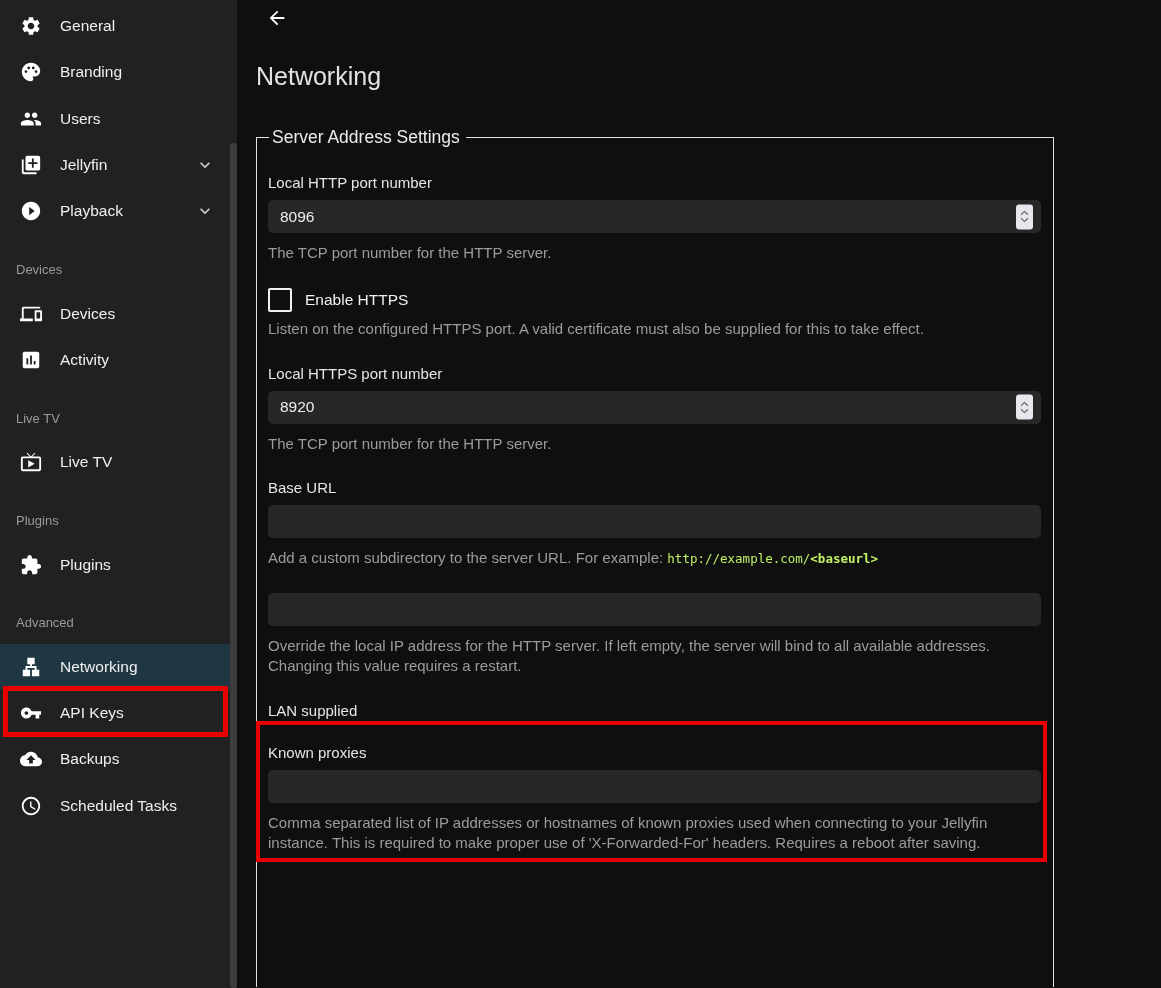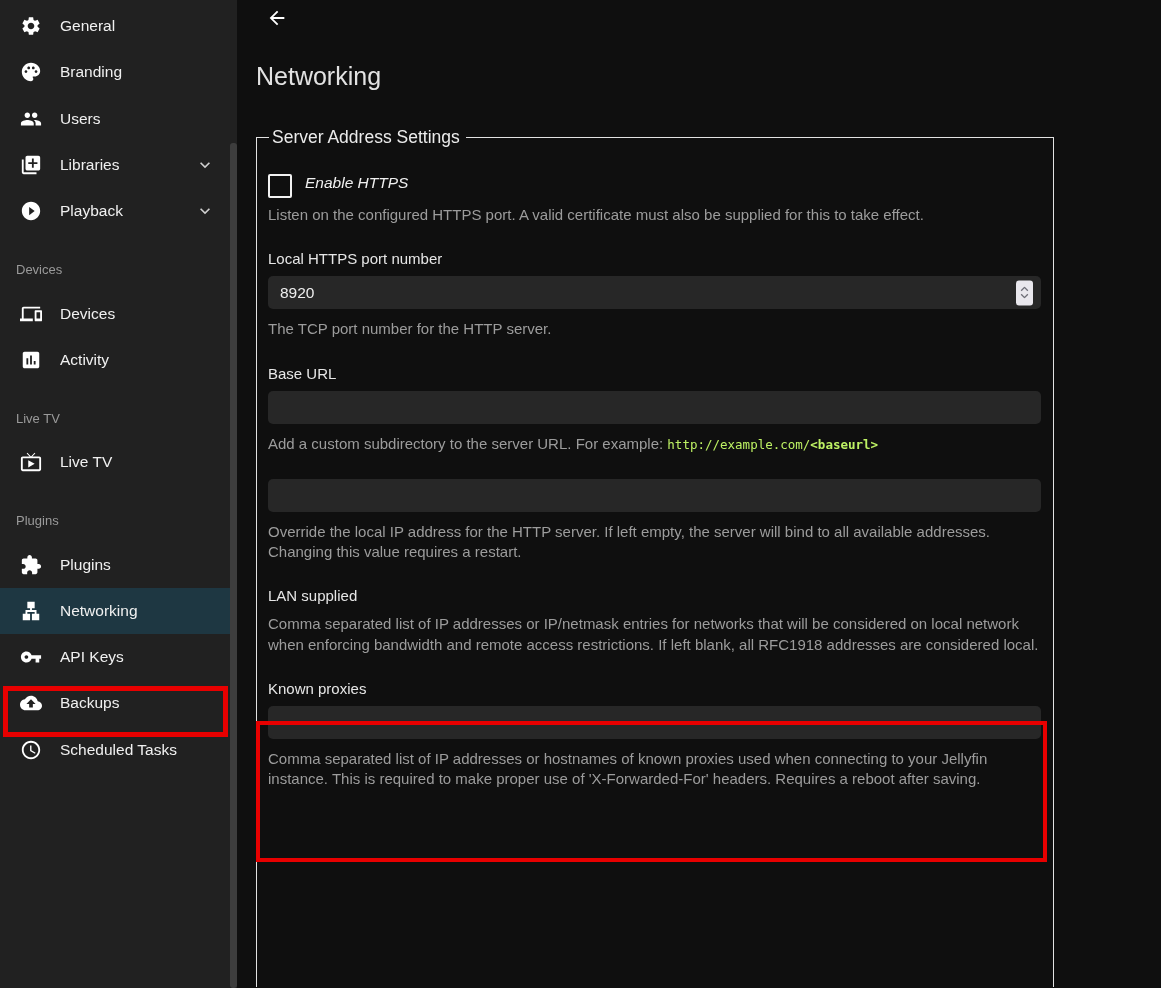--- a/index.html
+++ b/index.html
@@ -98,21 +98,21 @@
   .helper {
     font-size: 15px; color: #9c9c9c;
     margin-top: 10px; line-height: 1.35;
   }
   .helper code {
     font-family: "DejaVu Sans Mono", monospace;
     font-size: 12.5px; color: #bef264;
   }
   .helper code.bold { font-weight: bold; }
 
-  .checkbox-row { display: flex; gap: 13px; font-style: italic; }
+  .checkbox-row { display: flex; align-items: center; gap: 13px; }
   .checkbox {
     width: 24px; height: 24px;
     border: 2px solid #f1f1f1; border-radius: 2px;
     background: transparent; cursor: pointer; flex: 0 0 auto;
   }
   .checkbox-label { font-size: 15.5px; color: #f0f0f0; }
 
   
   .annot {
     position: absolute; border: 5px solid #e80000;
@@ -145,21 +145,21 @@
       <svg class="mi" viewBox="0 0 24 24">
           <path d="M16,11c1.66,0,2.99-1.34,2.99-3S17.66,5,16,5c-1.66,0-3,1.34-3,3S14.34,11,16,11z M8,11c1.66,0,2.99-1.34,2.99-3S9.66,5,8,5C6.34,5,5,6.34,5,8S6.34,11,8,11z M8,13c-2.33,0-7,1.17-7,3.5V19h14v-2.5C15,14.17,10.33,13,8,13z M16,13c-0.29,0-0.62,0.02-0.97,0.05c1.16,0.84,1.97,1.97,1.97,3.45V19h6v-2.5C23,14.17,18.33,13,16,13z"></path>
         </svg>
       <span>Users</span>
     </div>
 
     <div class="side-item">
       <svg class="mi" viewBox="0 0 24 24">
           <path d="M4 6H2v14c0 1.1.9 2 2 2h14v-2H4V6zm16-4H8c-1.1 0-2 .9-2 2v12c0 1.1.9 2 2 2h12c1.1 0 2-.9 2-2V4c0-1.1-.9-2-2-2zm-1 9h-4v4h-2v-4h-4V9h4V5h2v4h4v2z"></path>
         </svg>
-      <span>Libraries</span>
+      <span>Jellyfin</span>
       <span class="chev">
           <svg viewBox="0 0 24 24">
             <path d="M16.59 8.59L12 13.17 7.41 8.59 6 10l6 6 6-6z"></path>
           </svg>
         </span>
     </div>
 
     <div class="side-item">
       <svg class="mi" viewBox="0 0 24 24">
           <path d="M12 2C6.48 2 2 6.48 2 12s4.48 10 10 10 10-4.48 10-10S17.52 2 12 2zm-2 14.5v-9l6 4.5-6 4.5z"></path>
@@ -200,20 +200,21 @@
 
     <div class="section-header">Plugins</div>
 
     <div class="side-item">
       <svg class="mi" viewBox="0 0 24 24">
           <path d="M20.5 11H19V7c0-1.1-.9-2-2-2h-4V3.5C13 2.12 11.88 1 10.5 1S8 2.12 8 3.5V5H4c-1.1 0-1.99.9-1.99 2v3.8H3.5c1.49 0 2.7 1.21 2.7 2.7s-1.21 2.7-2.7 2.7H2V20c0 1.1.9 2 2 2h3.8v-1.5c0-1.49 1.21-2.7 2.7-2.7 1.49 0 2.7 1.21 2.7 2.7V22H17c1.1 0 2-.9 2-2v-4h1.5c1.38 0 2.5-1.12 2.5-2.5S21.88 11 20.5 11z"></path>
         </svg>
       <span>Plugins</span>
     </div>
 
+    <div class="section-header">Advanced</div>
 
     <div class="side-item selected">
       <svg class="mi" viewBox="0 0 24 24">
           <path d="M13 22h8v-7h-3v-4h-5V9h3V2H8v7h3v2H6v4H3v7h8v-7H8v-2h8v2h-3v7z"></path>
         </svg>
       <span>Networking</span>
     </div>
 
     <div class="side-item">
       <svg class="mi" viewBox="0 0 24 24">
@@ -247,20 +248,35 @@
     <svg viewBox="0 0 24 24">
         <path d="M20 11H7.83l5.59-5.59L12 4l-8 8 8 8 1.41-1.41L7.83 13H20v-2z"></path>
       </svg>
   </button>
 
   <h1 class="page-title">Networking</h1>
 
   <fieldset class="settings">
     <legend>Server Address Settings</legend>
 
+    <div class="group">
+      <label class="fld-label">Local HTTP port number</label>
+      <div class="input-wrap">
+        <input class="txt num" type="text" value="8096" style="">
+        <span class="spinner">
+          <svg viewBox="0 0 10 6">
+              <polyline points="1,5 5,1 9,5"></polyline>
+            </svg>
+          <svg viewBox="0 0 10 6">
+              <polyline points="1,1 5,5 9,1"></polyline>
+            </svg>
+        </span>
+      </div>
+      <div class="helper">The TCP port number for the HTTP server.</div>
+    </div>
 
     <div class="group">
       <div class="checkbox-row">
         <span class="checkbox"></span>
         <span class="checkbox-label">Enable HTTPS</span>
       </div>
       <div class="helper" style="margin-top:7px;">Listen on the configured HTTPS port. A valid certificate must also be supplied for this to take effect.</div>
     </div>
 
     <div class="group">
@@ -289,21 +305,20 @@
 
     <div class="group">
       <div class="input-wrap">
         <input class="txt" type="text" value="" style="">
       </div>
       <div class="helper">Override the local IP address for the HTTP server. If left empty, the server will bind to all available addresses. Changing this value requires a restart.</div>
     </div>
 
     <div class="group">
       <label class="fld-label">LAN supplied</label>
-      <div class="helper">Comma separated list of IP addresses or IP/netmask entries for networks that will be considered on local network when enforcing bandwidth and remote access restrictions. If left blank, all RFC1918 addresses are considered local.</div>
     </div>
 
     <div class="group">
       <label class="fld-label">Known proxies</label>
       <div class="input-wrap">
         <input class="txt" type="text" value="" style="">
       </div>
       <div class="helper">Comma separated list of IP addresses or hostnames of known proxies used when connecting to your Jellyfin instance. This is required to make proper use of 'X-Forwarded-For' headers. Requires a reboot after saving.</div>
     </div>
 

